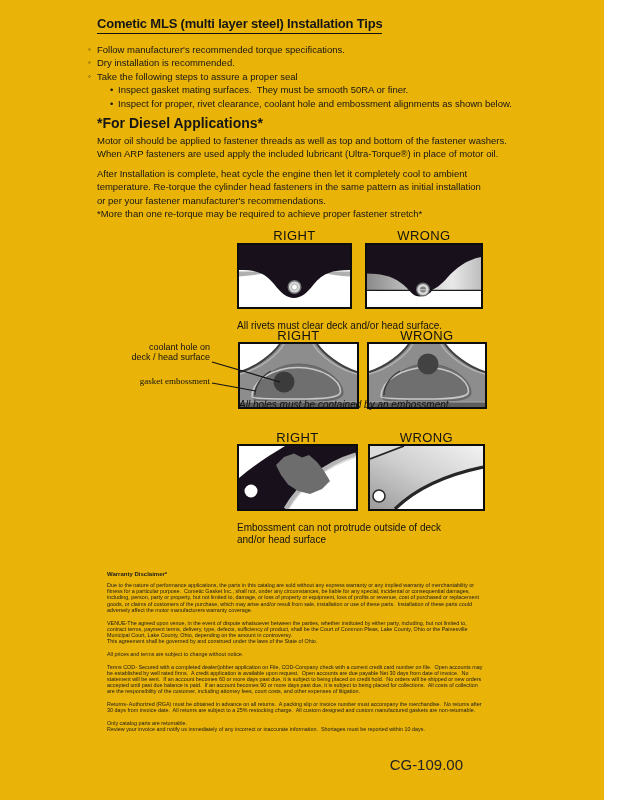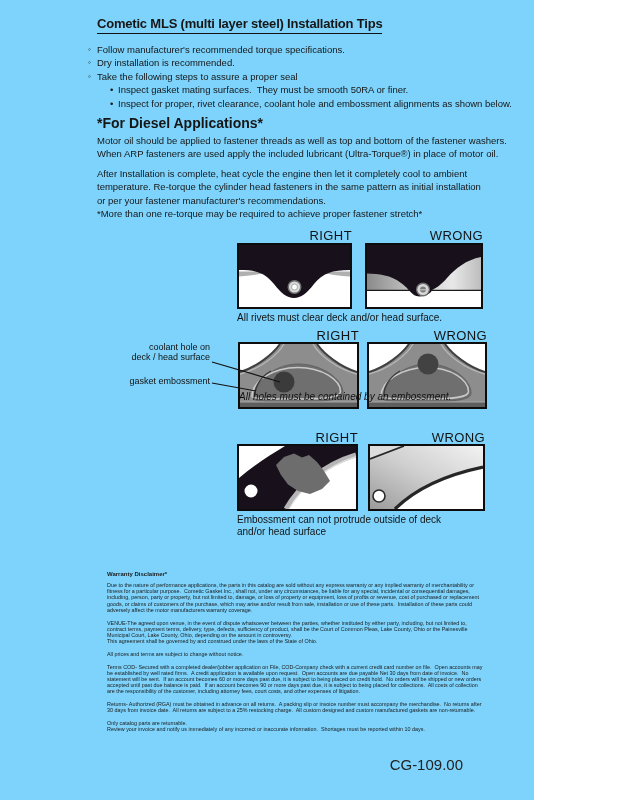--- a/index.html
+++ b/index.html
@@ -1,44 +1,44 @@
 <!DOCTYPE html>
 <html><head>
 <meta charset="utf-8">
 <style>
   html,body { margin:0; padding:0; background:#ffffff; }
   .page {
-    position:relative; width:534px; height:800px; overflow:hidden;
-    background:#7dd3fc; color:#161616;
+    position:relative; width:604px; height:800px; overflow:hidden;
+    background:#eab308; color:#161616;
     font-family:"Liberation Sans", sans-serif;
   }
   .doc-title {
     position:absolute; left:97px; top:16px;
     font-size:13px; font-weight:bold; letter-spacing:-0.2px;
     border-bottom:1.5px solid #121212; padding-bottom:2px; white-space:pre;
   }
   .tips { position:absolute; left:88px; top:43px; font-size:9.5px; line-height:13.4px; }
   .tip-row { display:flex; white-space:pre; }
   .tip-row .marker { width:9px; font-size:8.5px; }
   .tip-row.sub { padding-left:22px; }
   .tip-row.sub .marker { width:8px; font-size:9.5px; }
 
   .diesel-heading { position:absolute; left:97px; top:115px; font-size:14px; font-weight:bold; white-space:pre; }
   .body-par { position:absolute; left:97px; font-size:9.5px; line-height:13.4px; white-space:pre; }
   .p1 { top:134px; } .p2 { top:167px; } .note { top:207px; }
 
-  .dlabel { position:absolute; font-size:13px; letter-spacing:0.4px; text-align:right; color:#121212; white-space:pre; }
+  .dlabel { position:absolute; font-size:13px; letter-spacing:0.4px; text-align:center; color:#121212; white-space:pre; }
   .dbox { position:absolute; border:2px solid #0d0d0d; background:#fff; }
   .dbox svg { display:block; }
-  .caption { position:absolute; font-size:10px; line-height:11.5px; color:#121212; white-space:pre-line; }
+  .caption { position:absolute; font-size:10px; line-height:11.5px; color:#121212; white-space:pre-line;margin-top:8px; }
 
   .anno { position:absolute; left:95px; width:115px; text-align:right;
           font-size:9px; line-height:10px; white-space:pre-line; color:#121212; }
   .anno-coolant { top:342px; }
-  .anno-emboss  { top:376px; }
+  .anno-emboss  { top:376px;font-family:Liberation Serif, serif; }
   .leader { position:absolute; left:210px; top:352px; }
 
   .warranty { position:absolute; left:107px; top:571px; width:420px; color:#1c1c1c; }
   .warranty .w-head { font-size:6px; font-weight:bold; margin:0 0 5px 0; white-space:pre; }
   .warranty p { margin:0 0 6.5px 0; font-size:5.4px; line-height:6.2px; white-space:pre; }
 
   .footer-code { position:absolute; left:343px; top:756px; width:120px; text-align:right;
                  font-size:15px; color:#222; white-space:pre; }
 </style>
 </head>

